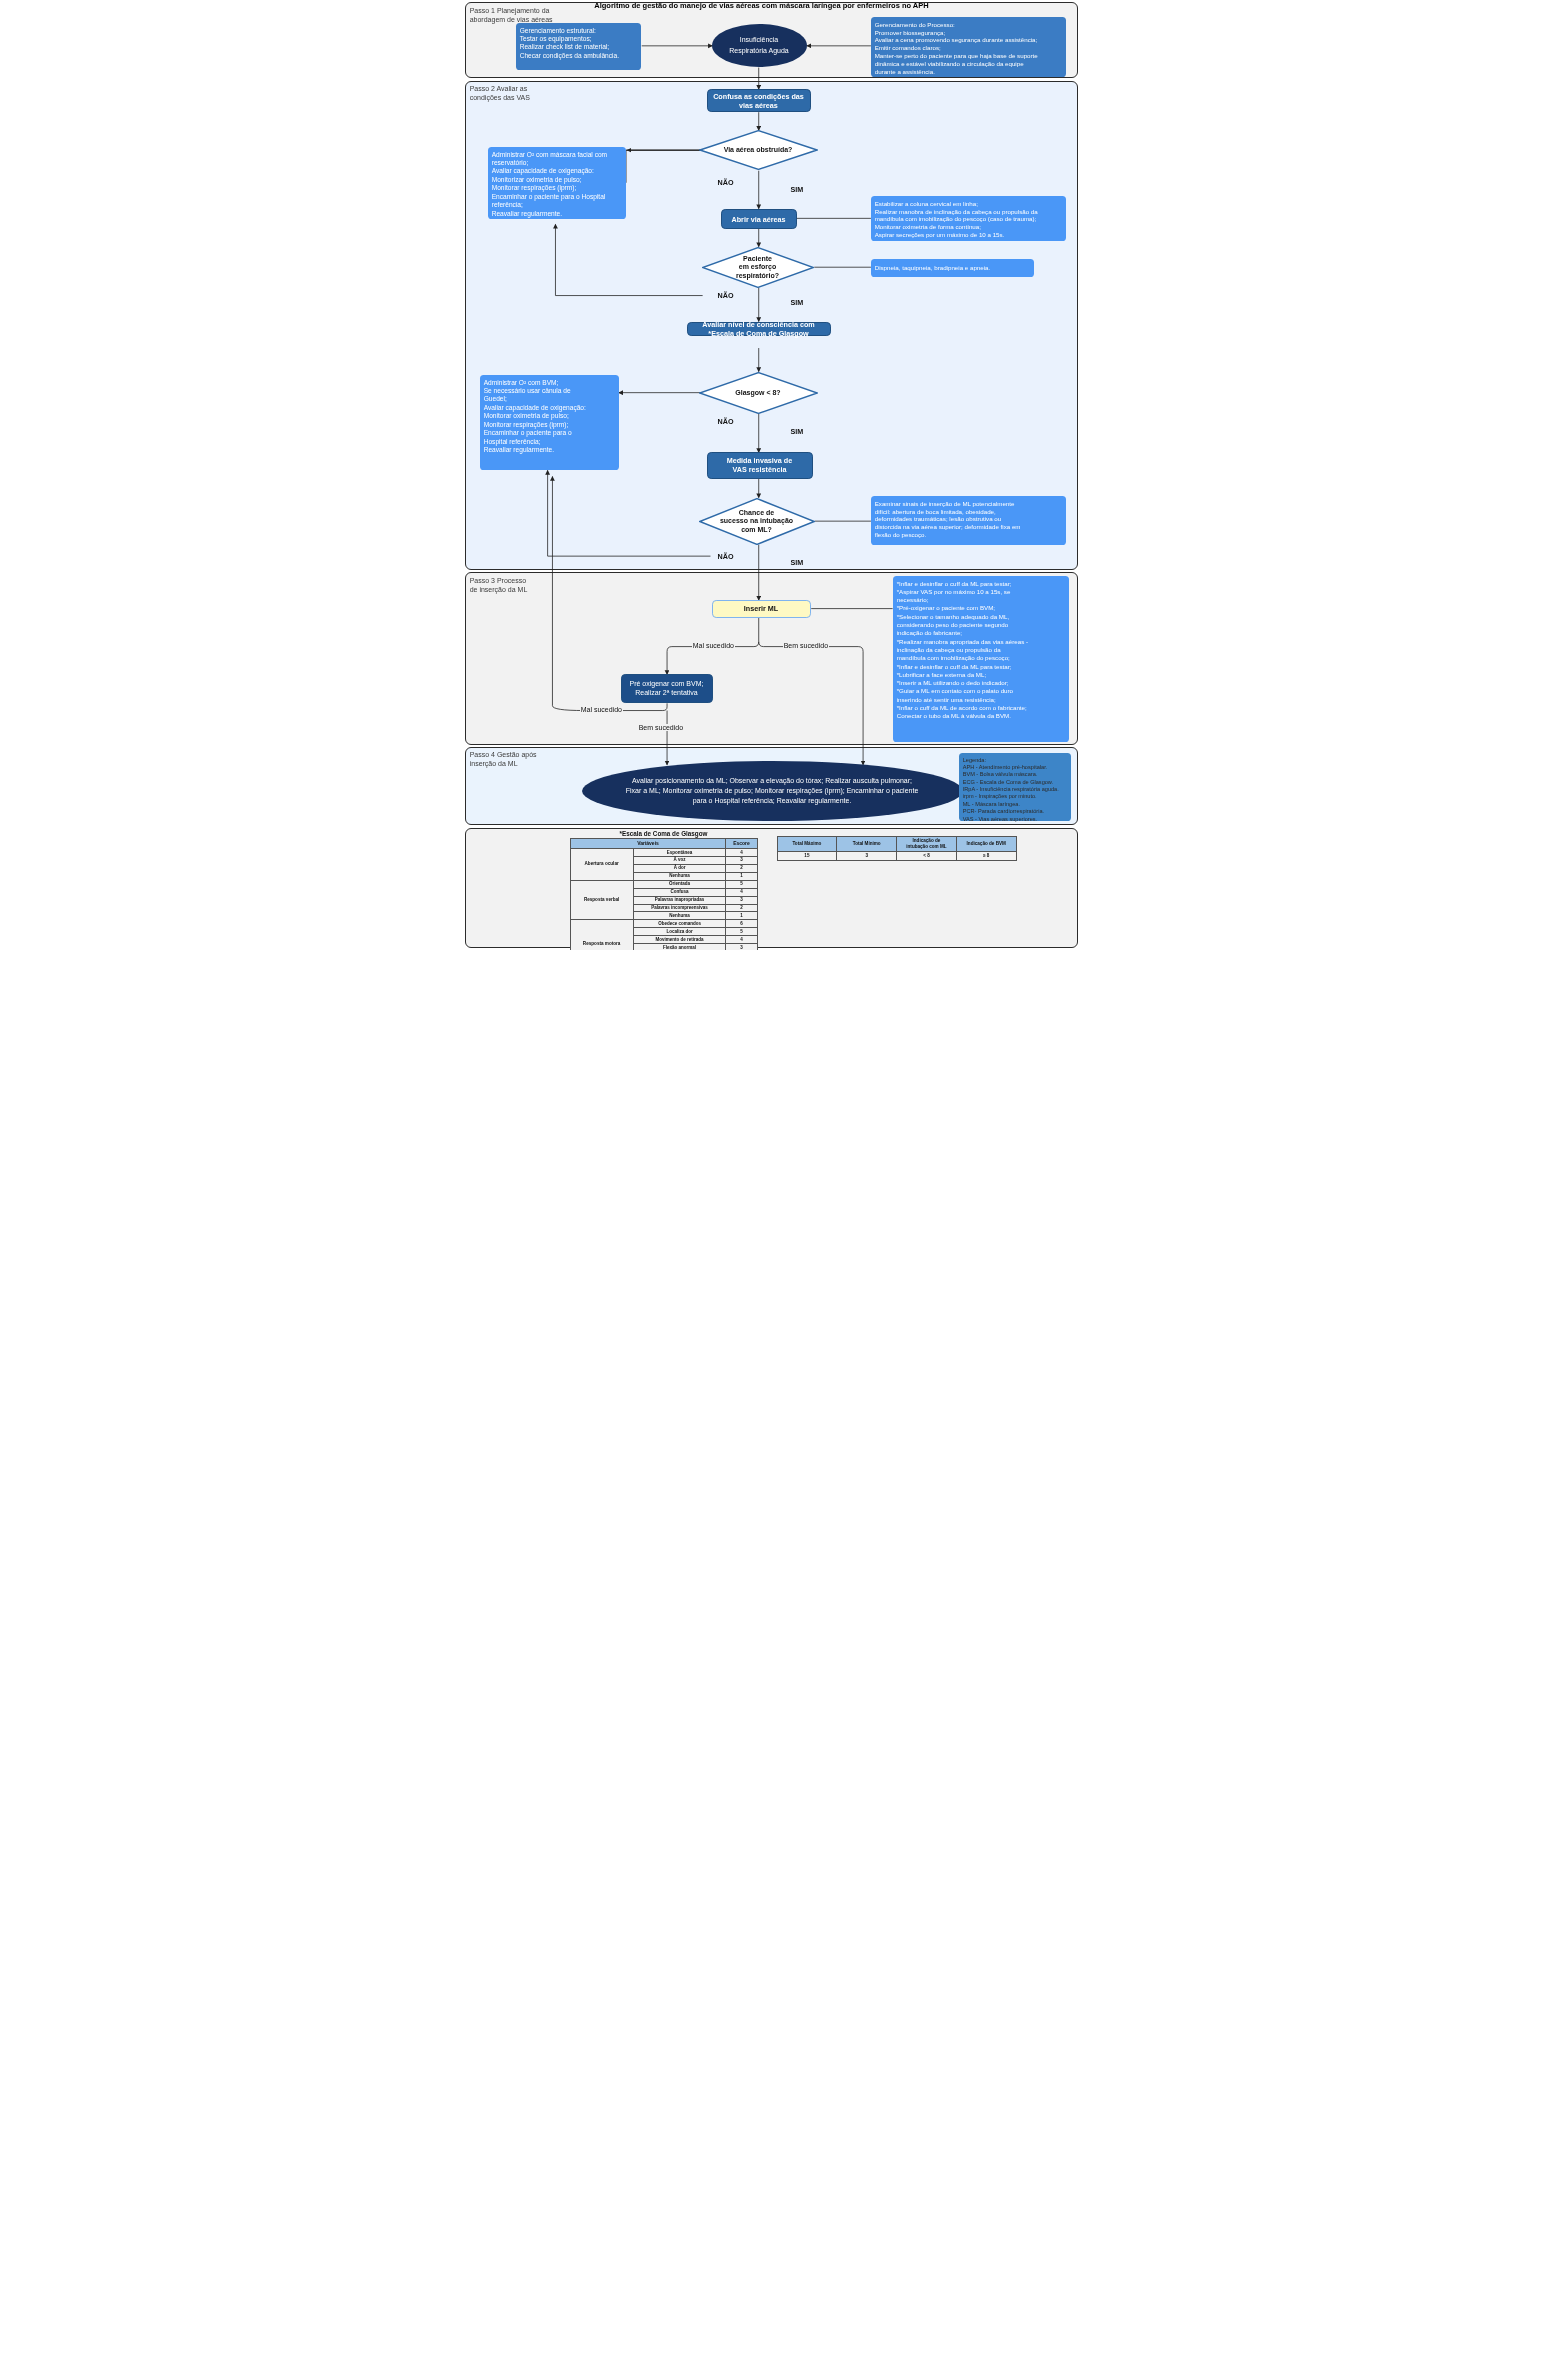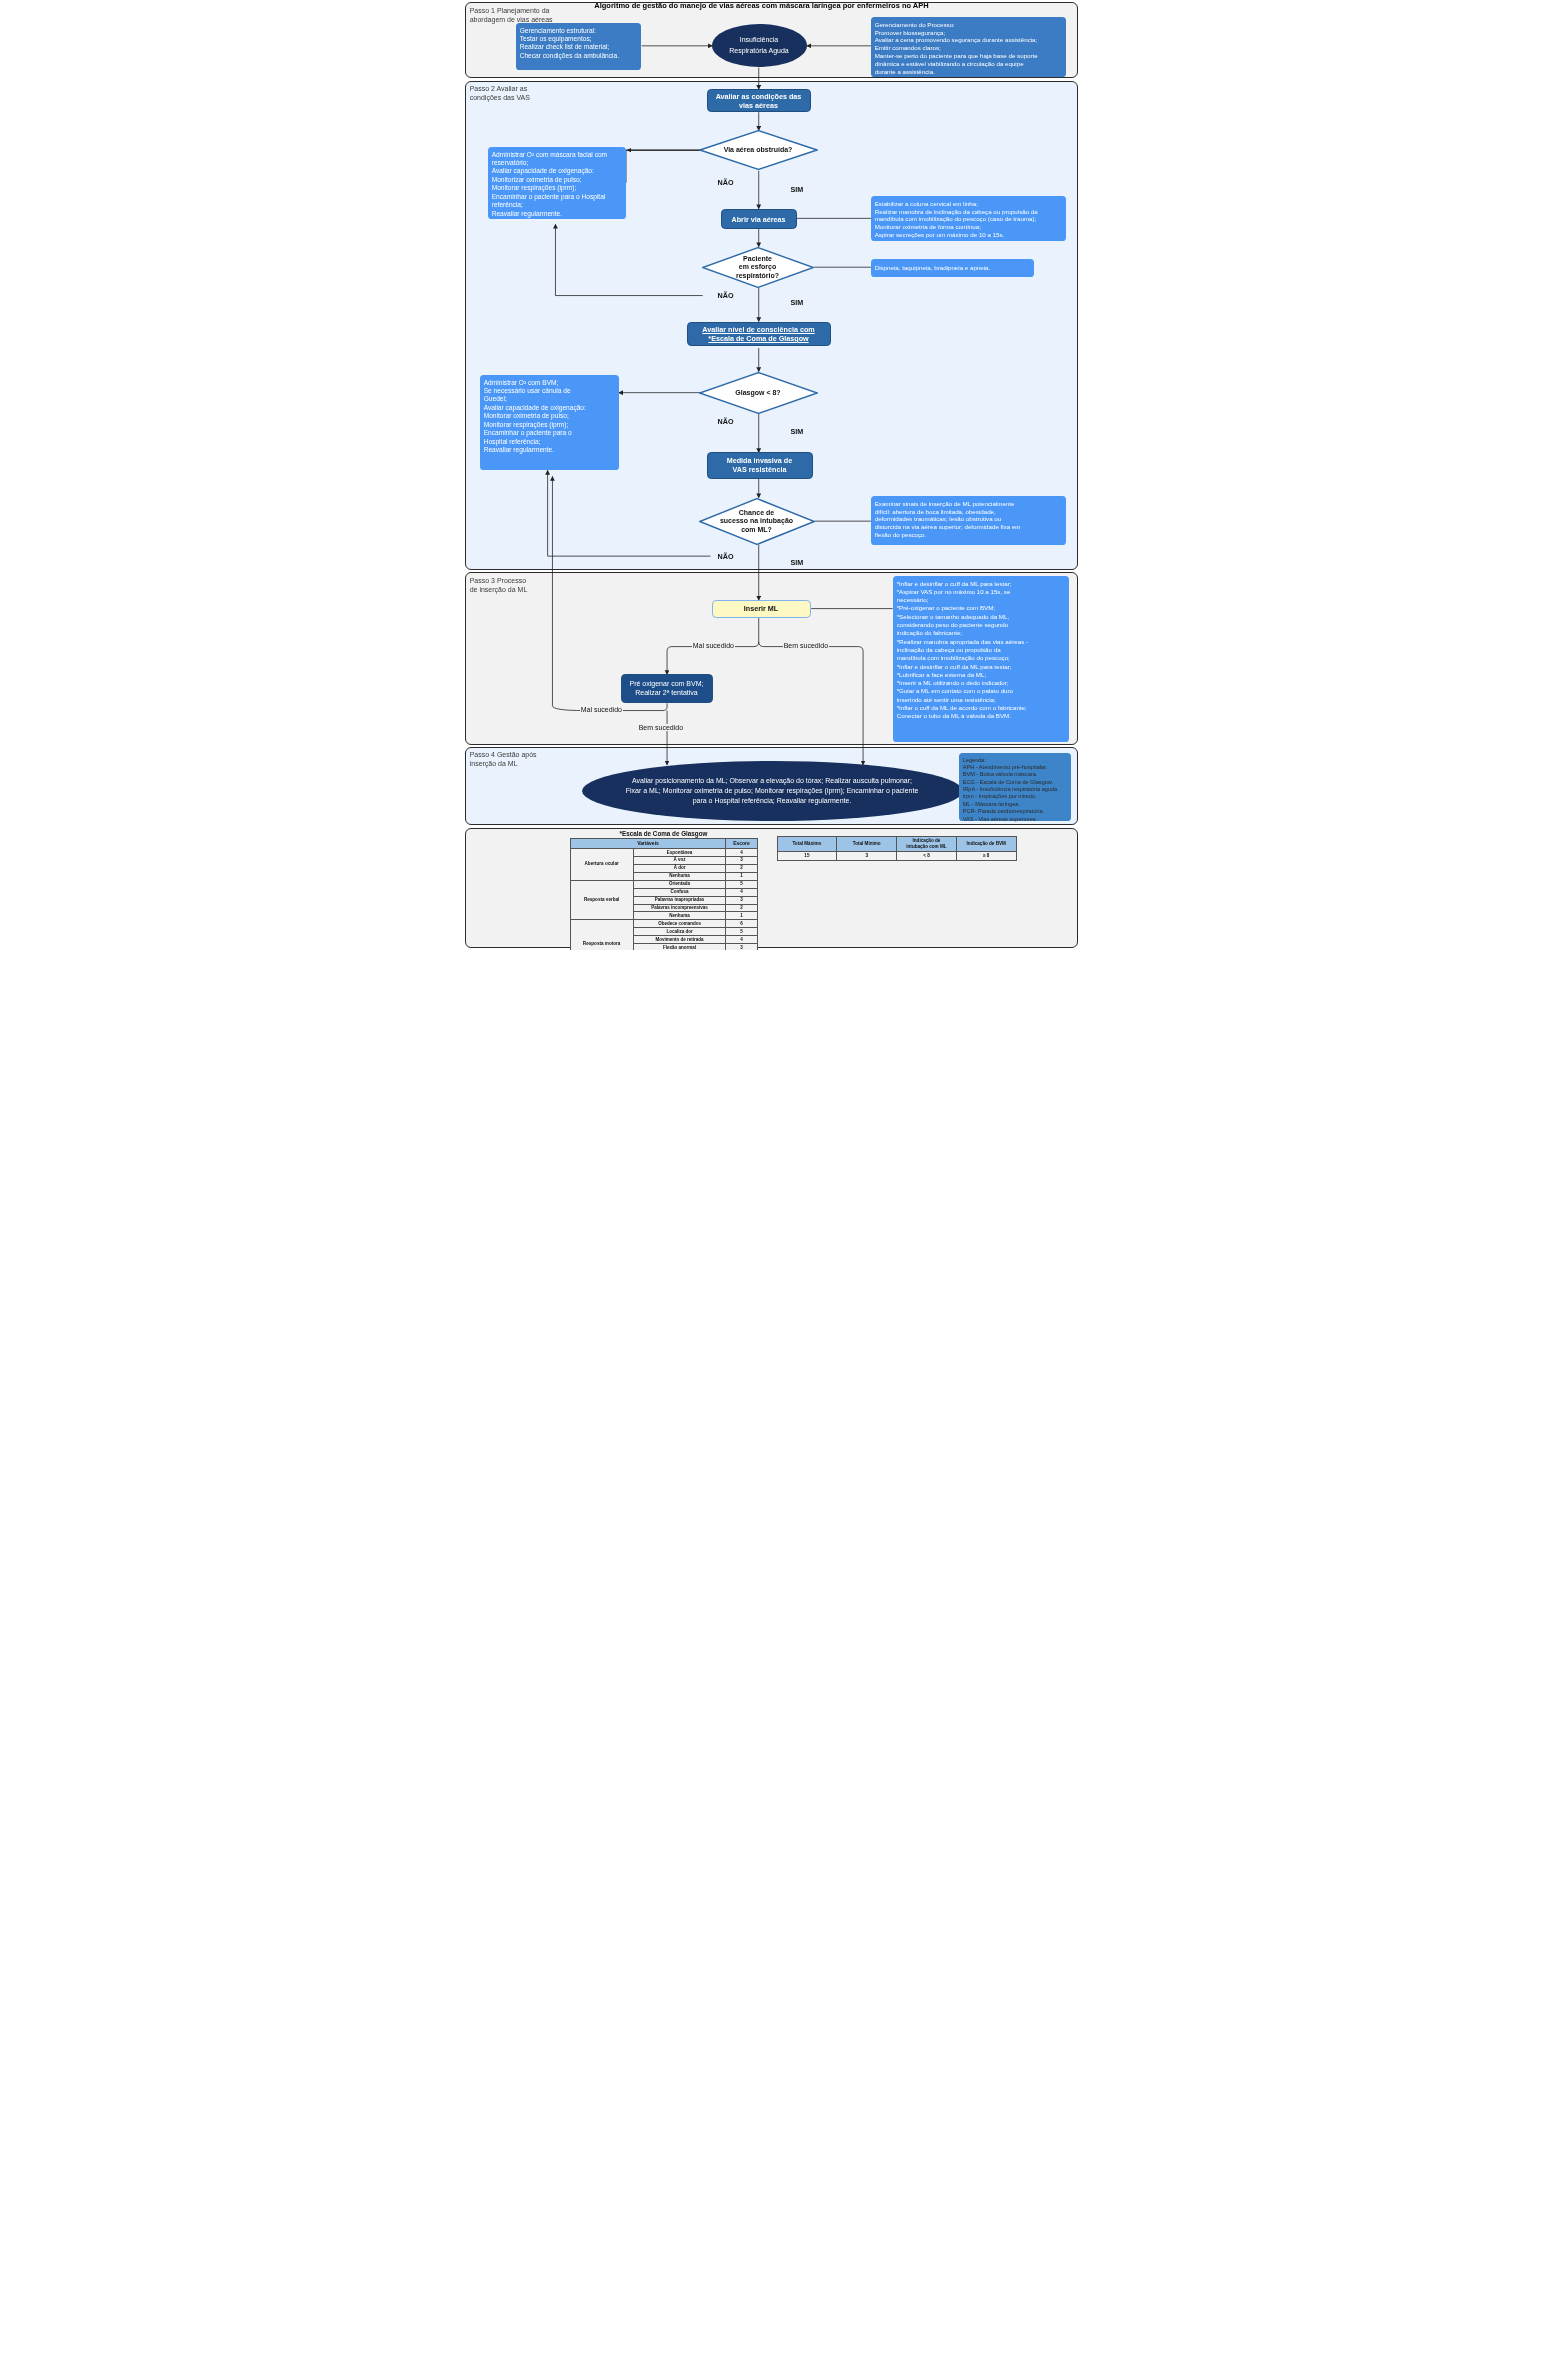--- a/index.html
+++ b/index.html
@@ -160,21 +160,21 @@
 
   <div class="abs node info plainblue" style="left:408px;top:17px;width:195px;height:60px;background:#3b7cc4;
               font-size:6.2px;">Gerenciamento do Processo:
 Promover  biossegurança;
 Avaliar a cena promovendo segurança durante assistência;
 Emitir comandos claros;
 Manter-se perto do paciente para que haja base de suporte
 dinâmica e estável viabilizando a circulação da equipe
 durante a assistência.</div>
 
-  <div class="abs node proc" style="left:244px;top:89px;width:104px;height:23px;">Avaliar as condições das
+  <div class="abs node proc" style="left:244px;top:89px;width:104px;height:23px;">Confusa as condições das
 vias aéreas</div>
 
   <div class="abs diamond-wrap" style="left:236px;top:130px;width:119px;height:40px;">
     <svg width="119" height="40" viewBox="0 0 198 67">
       <polygon points="99,1 197,33.5 99,66 1,33.5" fill="#ffffff" stroke="#2e6aa8" stroke-width="2.4"></polygon>
     </svg>
     <div class="diamond-text">Via aérea obstruída?</div>
   </div>
 
   <div class="abs node info bright" style="left:25px;top:147px;width:138px;height:72px;">Administrar O² com máscara facial com
@@ -200,21 +200,21 @@
     </svg>
     <div class="diamond-text"></div>
     <div class="diamond-text">Paciente
 em esforço
 respiratório?</div>
   </div>
 
   <div class="abs node info bright" style="left:408px;top:259px;width:163px;height:17.5px;font-size:6.2px;
               align-items:center;">Dispneia, taquipneia, bradipneia e apneia.</div>
 
-  <div class="abs node proc" style="left:224px;top:322px;width:144px;height:24px;text-decoration:underline;">Avaliar nível de consciência com
+  <div class="abs node proc" style="left:224px;top:322px;width:144px;height:14px;">Avaliar nível de consciência com
 *Escala de Coma de Glasgow</div>
 
   <div class="abs diamond-wrap" style="left:236px;top:372px;width:119px;height:42px;">
     <svg width="119" height="42" viewBox="0 0 198 70">
       <polygon points="99,1 197,35 99,69 1,35" fill="#ffffff" stroke="#2e6aa8" stroke-width="2.4"></polygon>
     </svg>
     <div class="diamond-text">Glasgow &lt; 8?</div>
   </div>
 
   <div class="abs node info bright" style="left:17px;top:375px;width:139px;height:95px;">Administrar O² com BVM;

